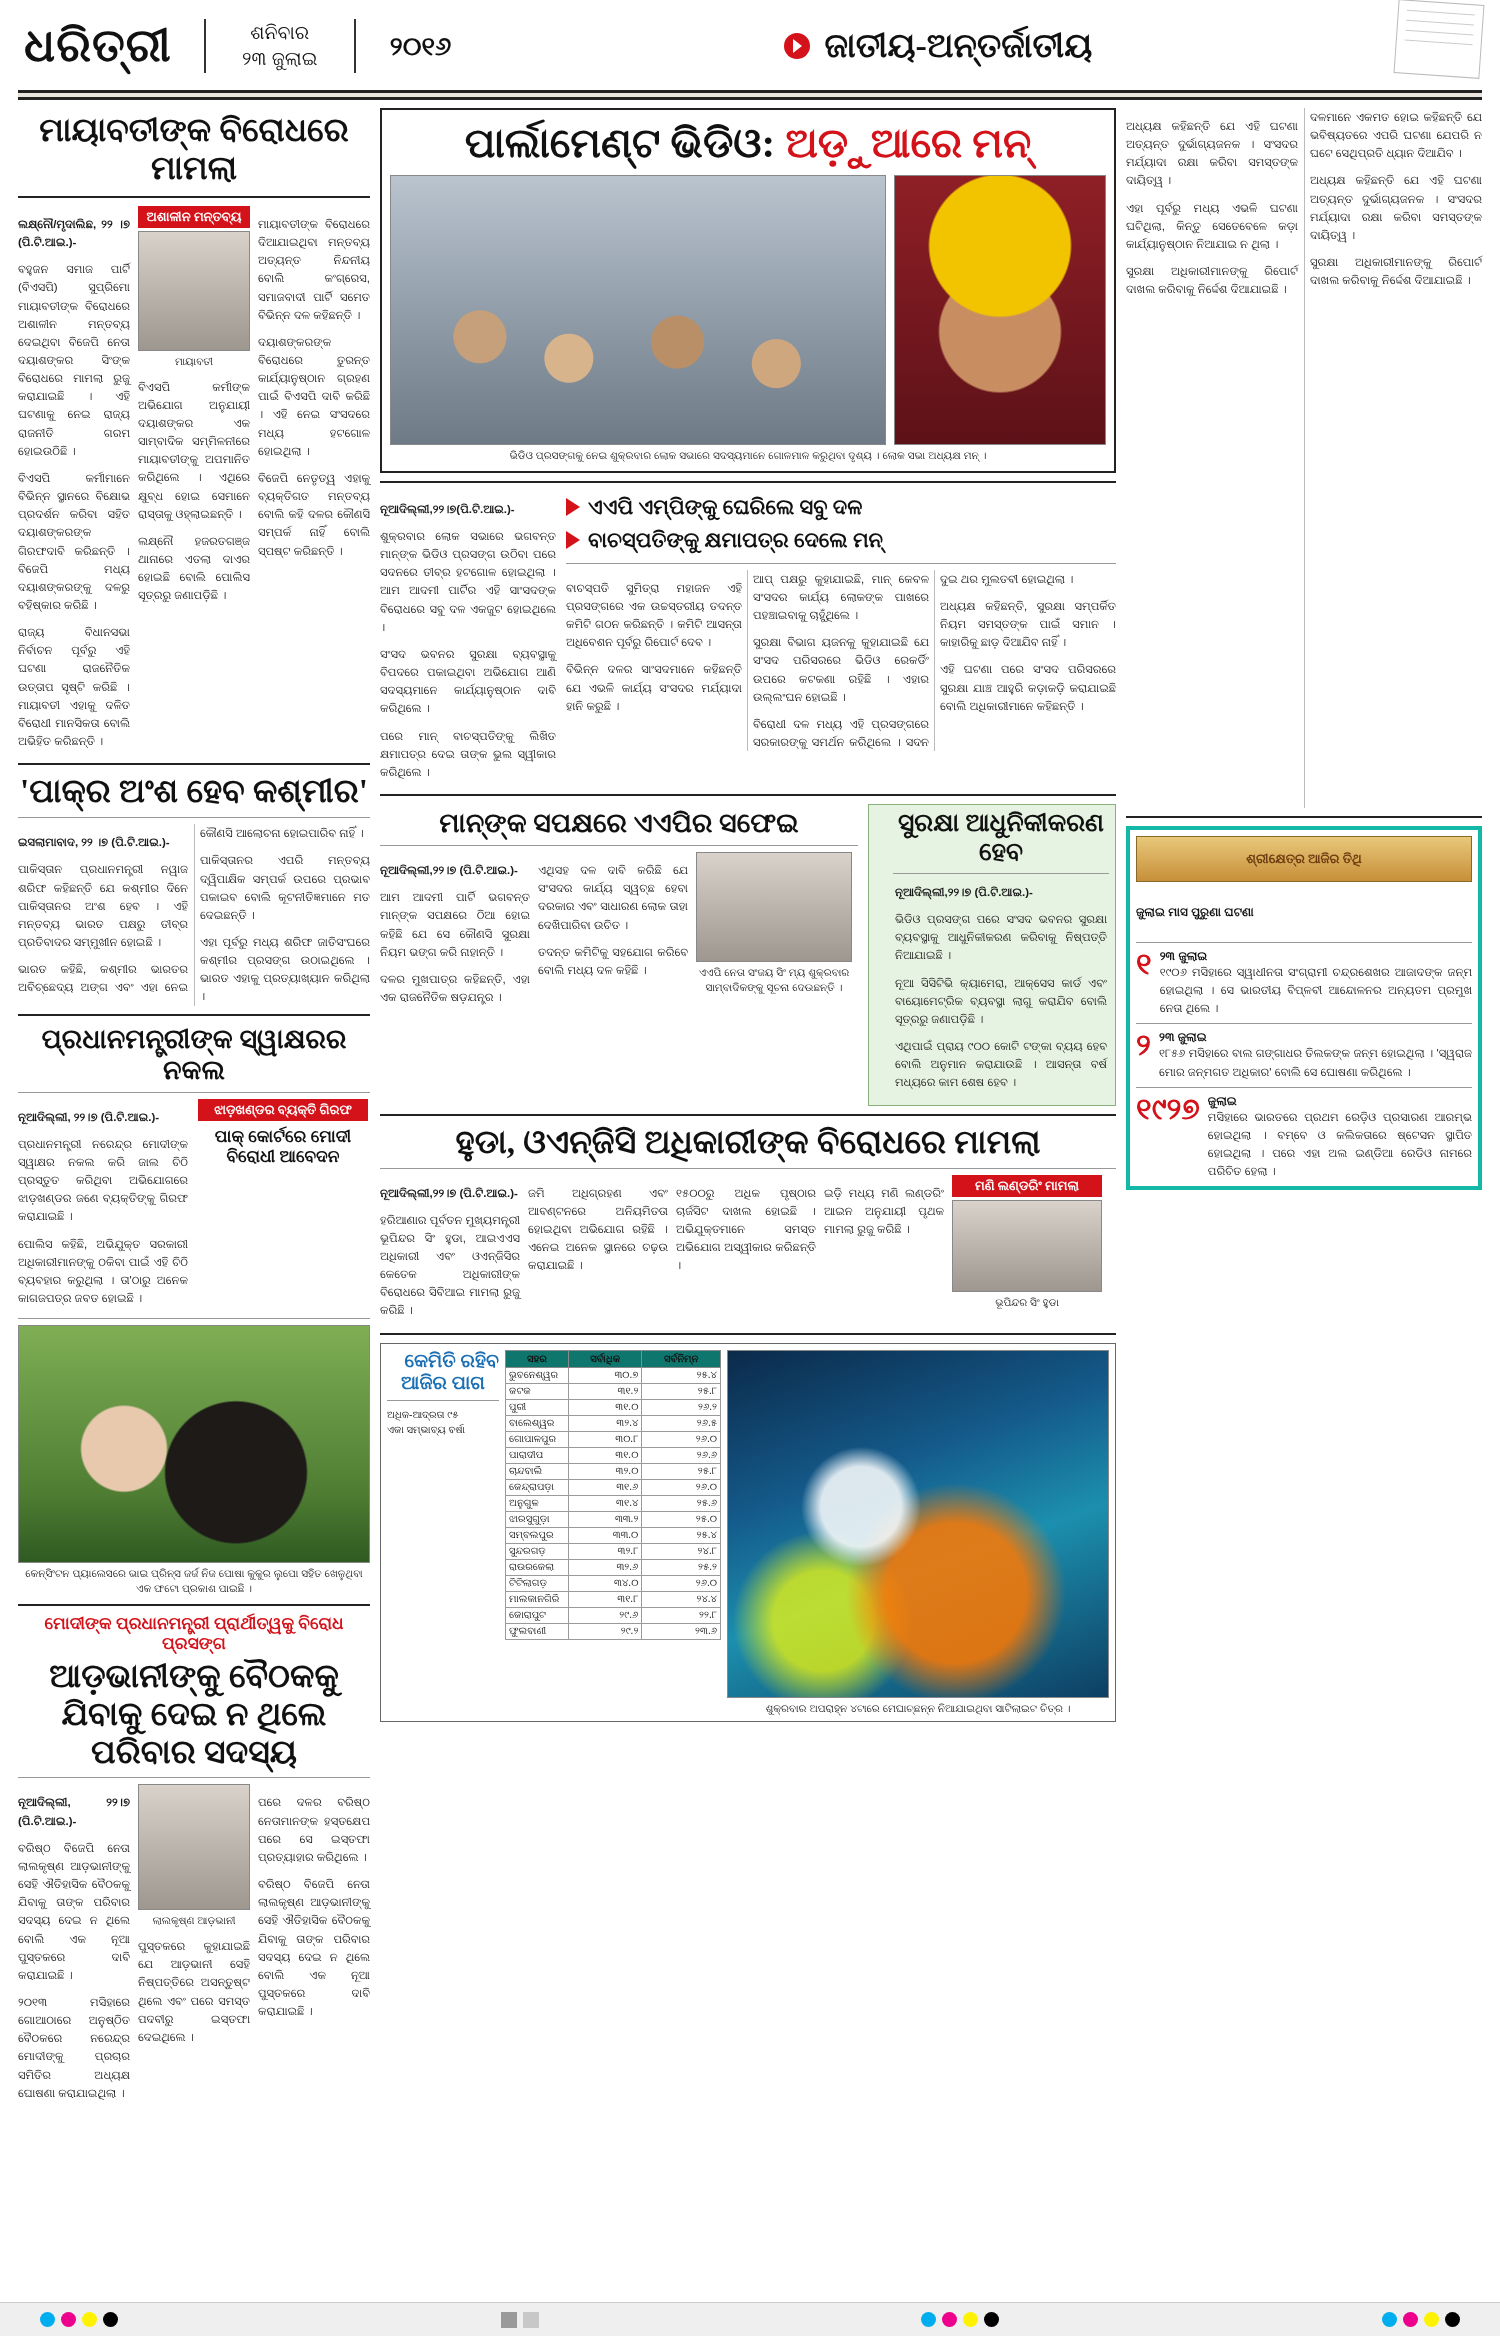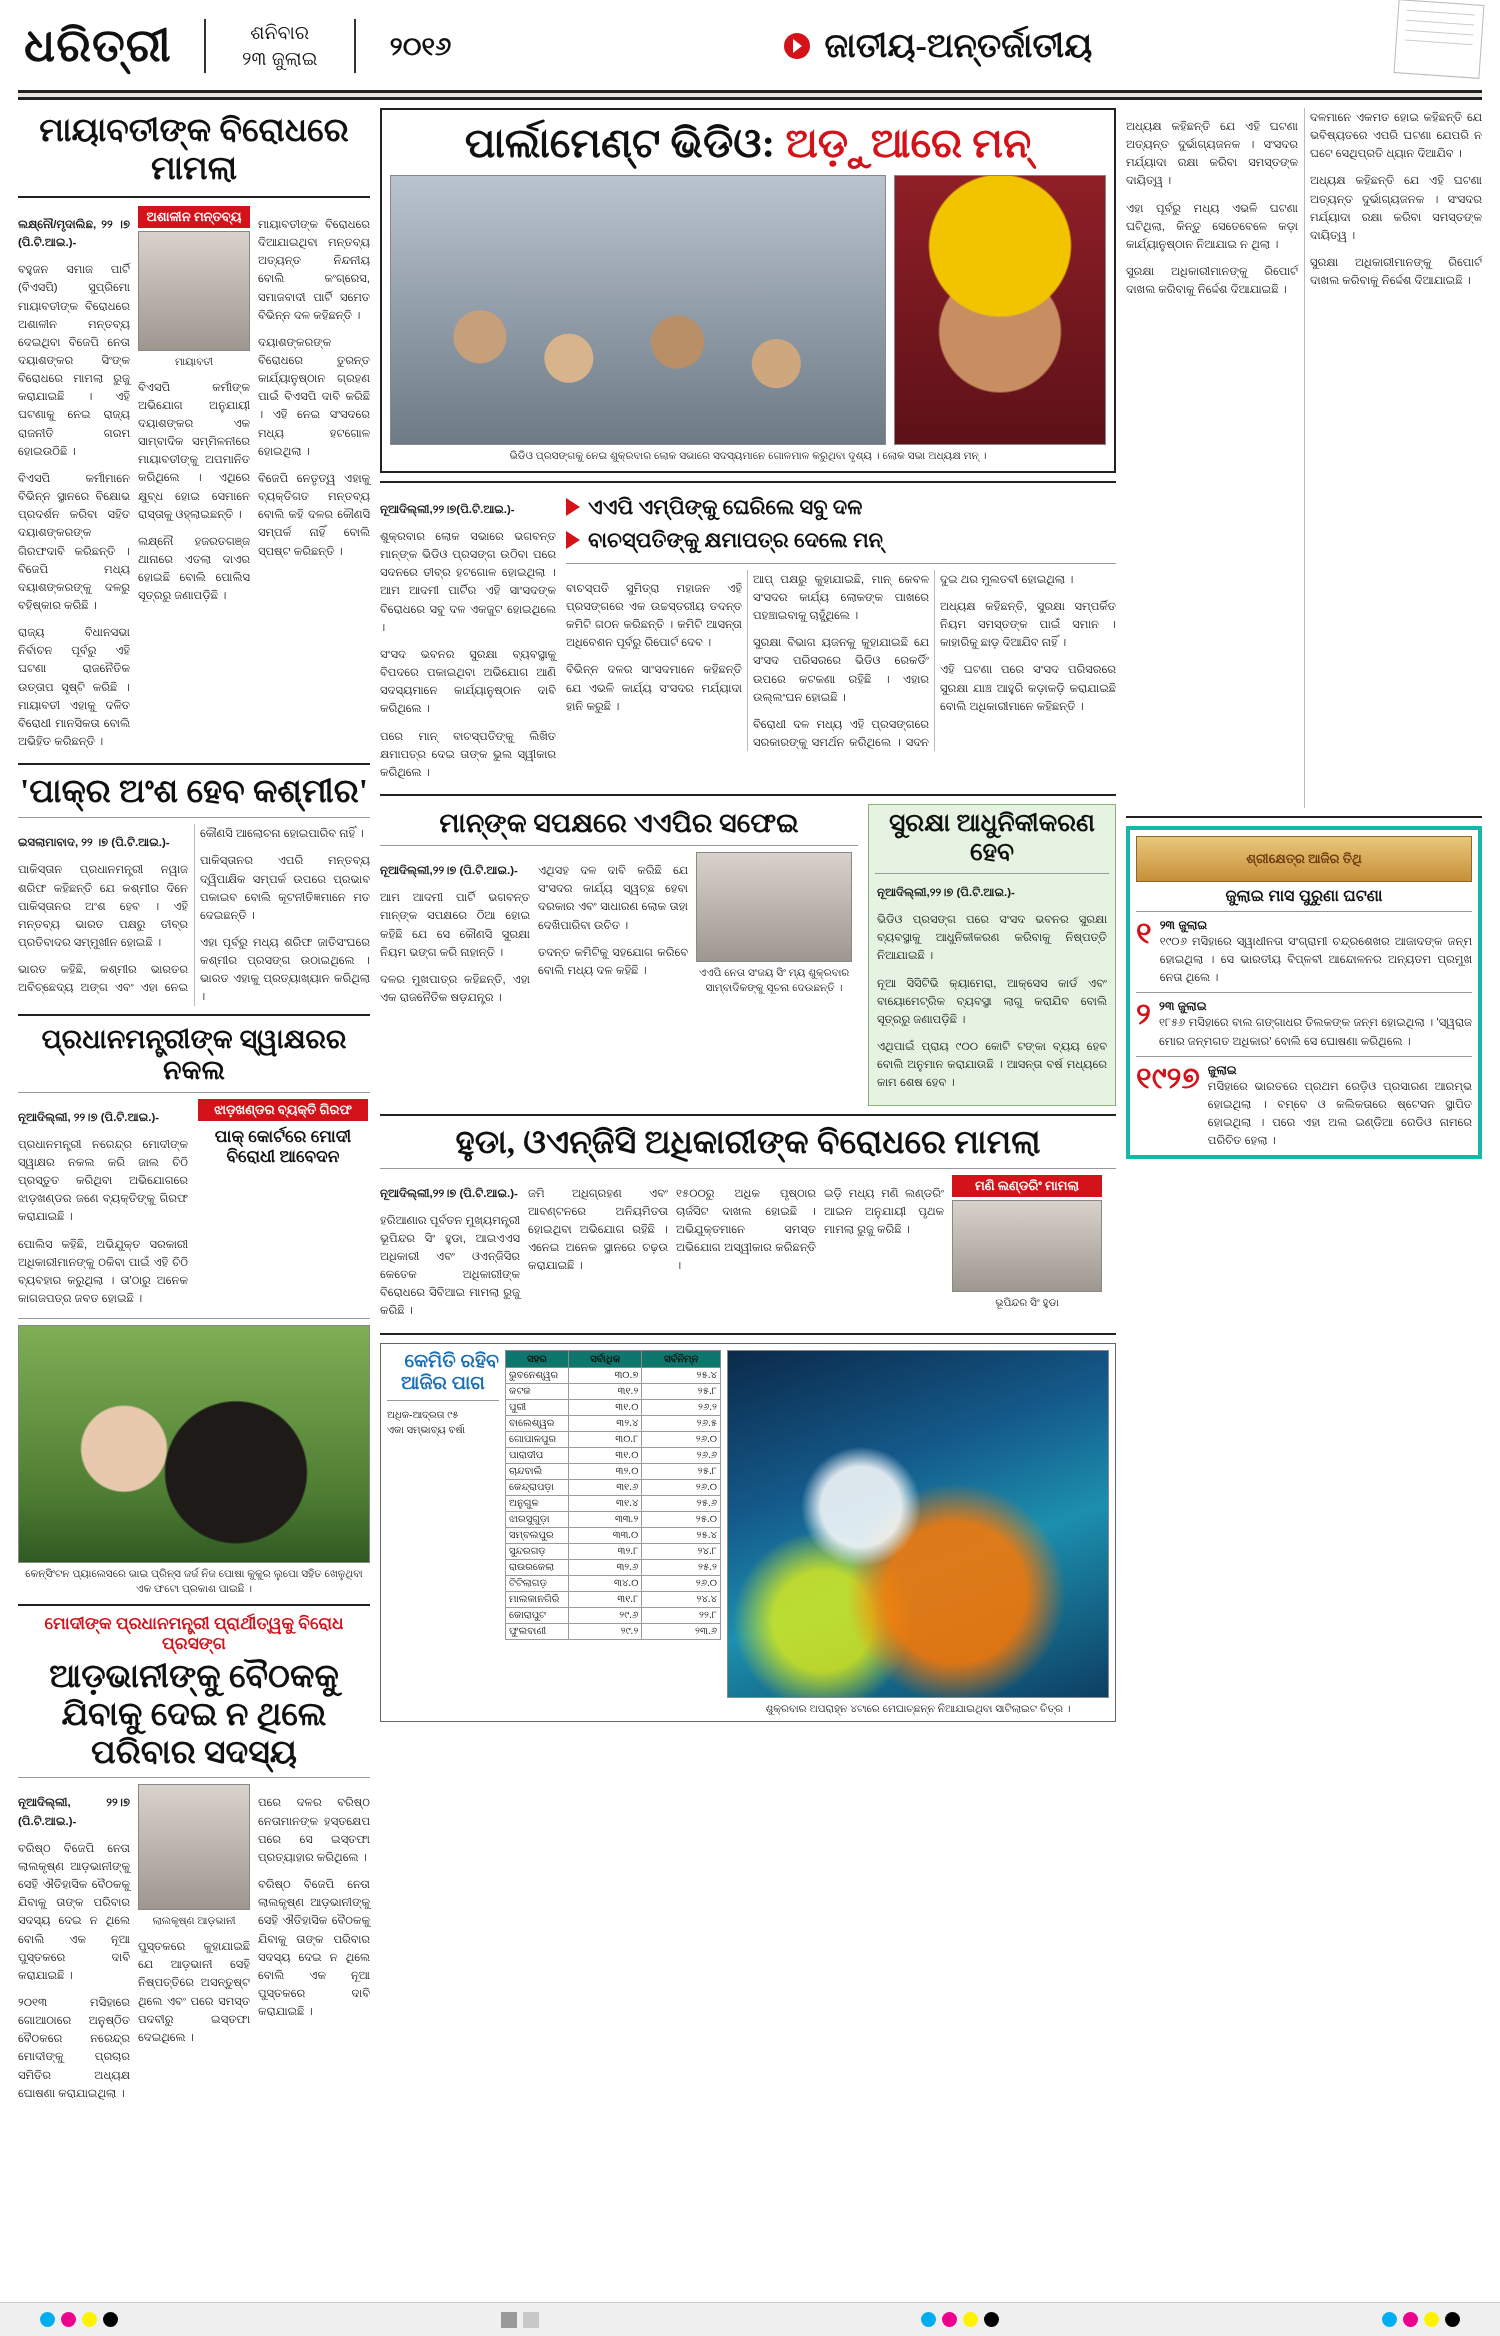--- a/index.html
+++ b/index.html
@@ -271,21 +271,21 @@
             <div style="width:150px;" class="body-text">
               <p>ଏଥିସହ ଦଳ ଦାବି କରିଛି ଯେ ସଂସଦର କାର୍ଯ୍ୟ ସ୍ୱଚ୍ଛ ହେବା ଦରକାର ଏବଂ ସାଧାରଣ ଲୋକ ତାହା ଦେଖିପାରିବା ଉଚିତ ।</p>
               <p>ତଦନ୍ତ କମିଟିକୁ ସହଯୋଗ କରିବେ ବୋଲି ମଧ୍ୟ ଦଳ କହିଛି ।</p>
             </div>
             <div style="width:156px;">
               <div class="photo img-portrait" style="height:110px;"></div>
               <div class="cap">ଏଏପି ନେତା ସଂଜୟ ସିଂ ମ୍ୟ ଶୁକ୍ରବାର ସାମ୍ବାଦିକଙ୍କୁ ସୂଚନା ଦେଉଛନ୍ତି ।</div>
             </div>
           </div>
         </div>
-        <div style="width:248px;" class="green-head">
+        <div style="width:248px;padding-left:18px;" class="green-head">
           <div class="green-title">ସୁରକ୍ଷା ଆଧୁନିକୀକରଣ ହେବ</div>
           <div class="hr-thin" style="margin:2px 6px;"></div>
           <div class="body-text" style="padding:0 8px 8px;">
             <p><b>ନୂଆଦିଲ୍ଲୀ,୨୨।୭ (ପି.ଟି.ଆଇ.)-</b></p>
             <p>ଭିଡିଓ ପ୍ରସଙ୍ଗ ପରେ ସଂସଦ ଭବନର ସୁରକ୍ଷା ବ୍ୟବସ୍ଥାକୁ ଆଧୁନିକୀକରଣ କରିବାକୁ ନିଷ୍ପତ୍ତି ନିଆଯାଇଛି ।</p>
             <p>ନୂଆ ସିସିଟିଭି କ୍ୟାମେରା, ଆକ୍ସେସ କାର୍ଡ ଏବଂ ବାୟୋମେଟ୍ରିକ ବ୍ୟବସ୍ଥା ଲାଗୁ କରାଯିବ ବୋଲି ସୂତ୍ରରୁ ଜଣାପଡ଼ିଛି ।</p>
             <p>ଏଥିପାଇଁ ପ୍ରାୟ ୯୦୦ କୋଟି ଟଙ୍କା ବ୍ୟୟ ହେବ ବୋଲି ଅନୁମାନ କରାଯାଉଛି । ଆସନ୍ତା ବର୍ଷ ମଧ୍ୟରେ କାମ ଶେଷ ହେବ ।</p>
           </div>
         </div>
       </div>
@@ -441,21 +441,21 @@
         <p>ସୁରକ୍ଷା ଅଧିକାରୀମାନଙ୍କୁ ରିପୋର୍ଟ ଦାଖଲ କରିବାକୁ ନିର୍ଦ୍ଦେଶ ଦିଆଯାଇଛି ।</p>
       </div>
 
       <div class="hr"></div>
 
       <div class="sidebar-box">
         <div class="shrine">
           <span>ଶ୍ରୀକ୍ଷେତ୍ର
 ଆଜିର ତିଥି</span>
         </div>
-        <div style="text-align:center; font-size:16px; font-weight:bold; margin:5px 0;">ଜୁଲାଇ ମାସ ପୁରୁଣା ଘଟଣା</div>
+        <div style="text-align:left; font-size:12px; font-weight:bold; margin:23px 0;">ଜୁଲାଇ ମାସ ପୁରୁଣା ଘଟଣା</div>
         <div class="hr-thin"></div>
 
         <div class="dateline-row" style="margin-top:6px;">
           <div class="bigdate">୧</div>
           <div style="flex:1;">
             <div style="font-weight:bold; font-size:12px;">୨୩ ଜୁଲାଇ</div>
             <div class="body-text">୧୯୦୬ ମସିହାରେ ସ୍ୱାଧୀନତା ସଂଗ୍ରାମୀ ଚନ୍ଦ୍ରଶେଖର ଆଜାଦଙ୍କ ଜନ୍ମ ହୋଇଥିଲା । ସେ ଭାରତୀୟ ବିପ୍ଳବୀ ଆନ୍ଦୋଳନର ଅନ୍ୟତମ ପ୍ରମୁଖ ନେତା ଥିଲେ ।</div>
           </div>
         </div>
         <div class="hr-thin"></div>

